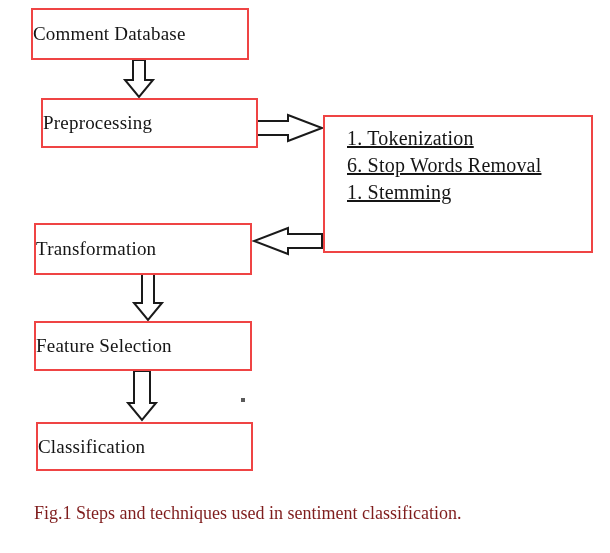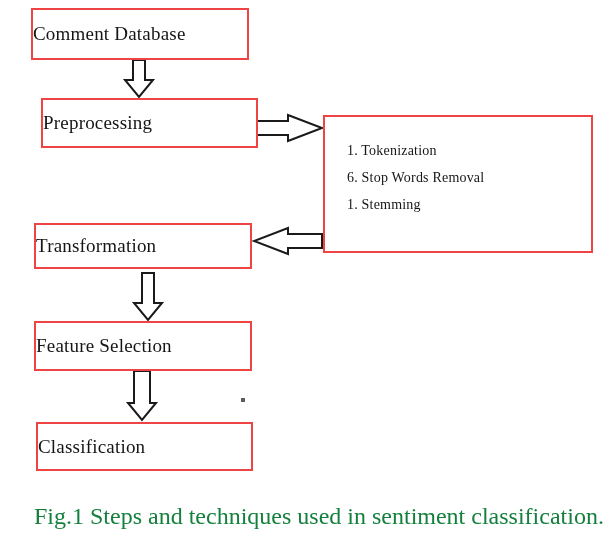--- a/index.html
+++ b/index.html
@@ -37,46 +37,47 @@
     display: flex;
     align-items: center;
     justify-content: flex-start;
     font-size: 19px;
     letter-spacing: 0.2px;
   }
   .box-comment        { left: 31px;  top: 8px;   width: 218px; height: 52px; }
   .box-preprocessing  { left: 41px;  top: 98px;  width: 217px; height: 50px; }
   .box-techniques     { left: 323px; top: 115px; width: 270px; height: 138px;
                         display: block; }
-  .box-transformation { left: 34px;  top: 223px; width: 218px; height: 46px; }
+  .box-transformation { left: 34px;  top: 223px; width: 218px; height: 52px; }
   .box-feature        { left: 34px;  top: 321px; width: 218px; height: 50px; }
   .box-classification { left: 36px;  top: 422px; width: 217px; height: 49px; }
   .tech-list {
-    padding: 20px 8px 0 22px;
-    font-size: 14px;
+    padding: 8px 8px 0 22px;
+    font-size: 20px;
+    text-decoration: underline;
   }
   .tech-item {
     line-height: 27px;
     white-space: nowrap;
   }
   .stray-dot {
     position: absolute;
     left: 241px;
     top: 398px;
     width: 4px;
     height: 4px;
     background: #5a5a5a;
   }
   .caption {
     position: absolute;
     left: 34px;
     top: 503px;
-    font-size: 24px;
+    font-size: 18px;
     white-space: nowrap;
-    color: #15803d;
+    color: #7f1d1d;
   }
 </style>
 </head>
 <body>
 
 <div class="canvas">
 
   <svg class="arrows" viewBox="0 0 610 553" xmlns="http://www.w3.org/2000/svg">
     <polygon points="133,60 145,60 145,80 153,80 139,97 125,80 133,80"></polygon>
     <polygon points="251,121 288,121 288,115 322,128 288,141 288,135 251,135"></polygon>

